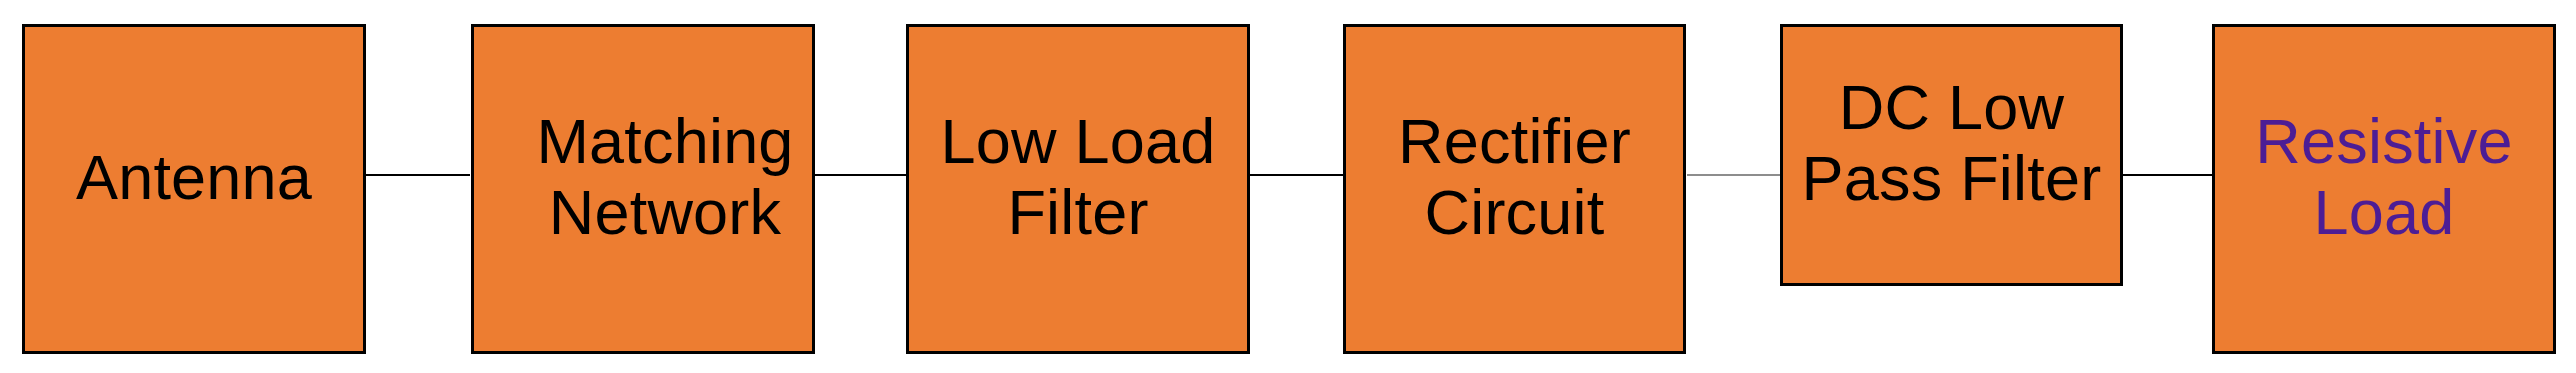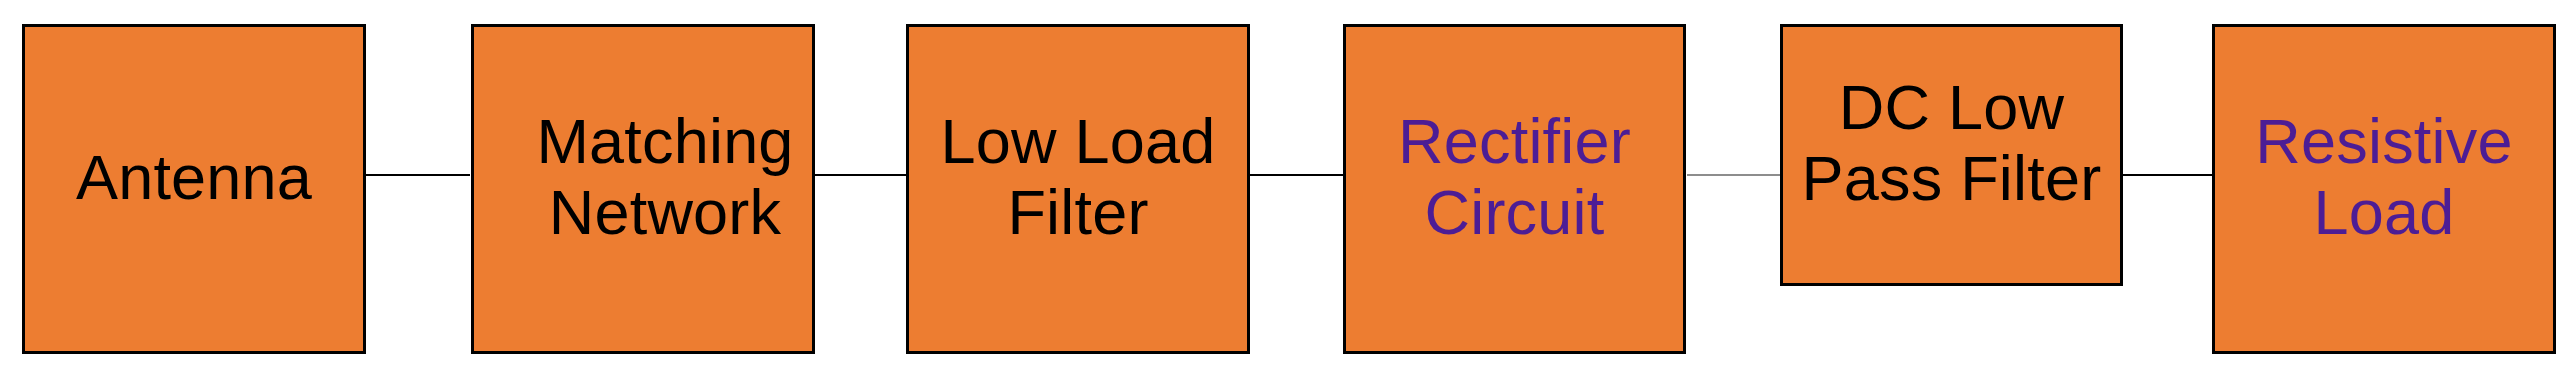--- a/index.html
+++ b/index.html
@@ -61,21 +61,21 @@
     </div>
     <div class="block" style="left: 471px; top: 24px; width: 344px; height: 330px; background: rgb(237, 125, 49); border-color: rgb(0, 0, 0); padding-left: 44px;">
       <div class="block-label" style="color: rgb(0, 0, 0);">Matching
 Network</div>
     </div>
     <div class="block" style="left: 906px; top: 24px; width: 344px; height: 330px; background: rgb(237, 125, 49); border-color: rgb(0, 0, 0);">
       <div class="block-label" style="color: rgb(0, 0, 0);">Low Load
 Filter</div>
     </div>
     <div class="block" style="left: 1343px; top: 24px; width: 343px; height: 330px; background: rgb(237, 125, 49); border-color: rgb(0, 0, 0);">
-      <div class="block-label" style="color: #4c1d95;">Rectifier
+      <div class="block-label" style="color: #000000;">Rectifier
 Circuit</div>
     </div>
     <div class="block" style="left: 1780px; top: 24px; width: 343px; height: 262px; background: rgb(237, 125, 49); border-color: rgb(0, 0, 0);">
       <div class="block-label" style="color: rgb(0, 0, 0);">DC Low
 Pass Filter</div>
     </div>
     <div class="block" style="left: 2212px; top: 24px; width: 344px; height: 330px; background: rgb(237, 125, 49); border-color: rgb(0, 0, 0);">
       <div class="block-label" style="color: #4c1d95;">Resistive
 Load</div>
     </div>

